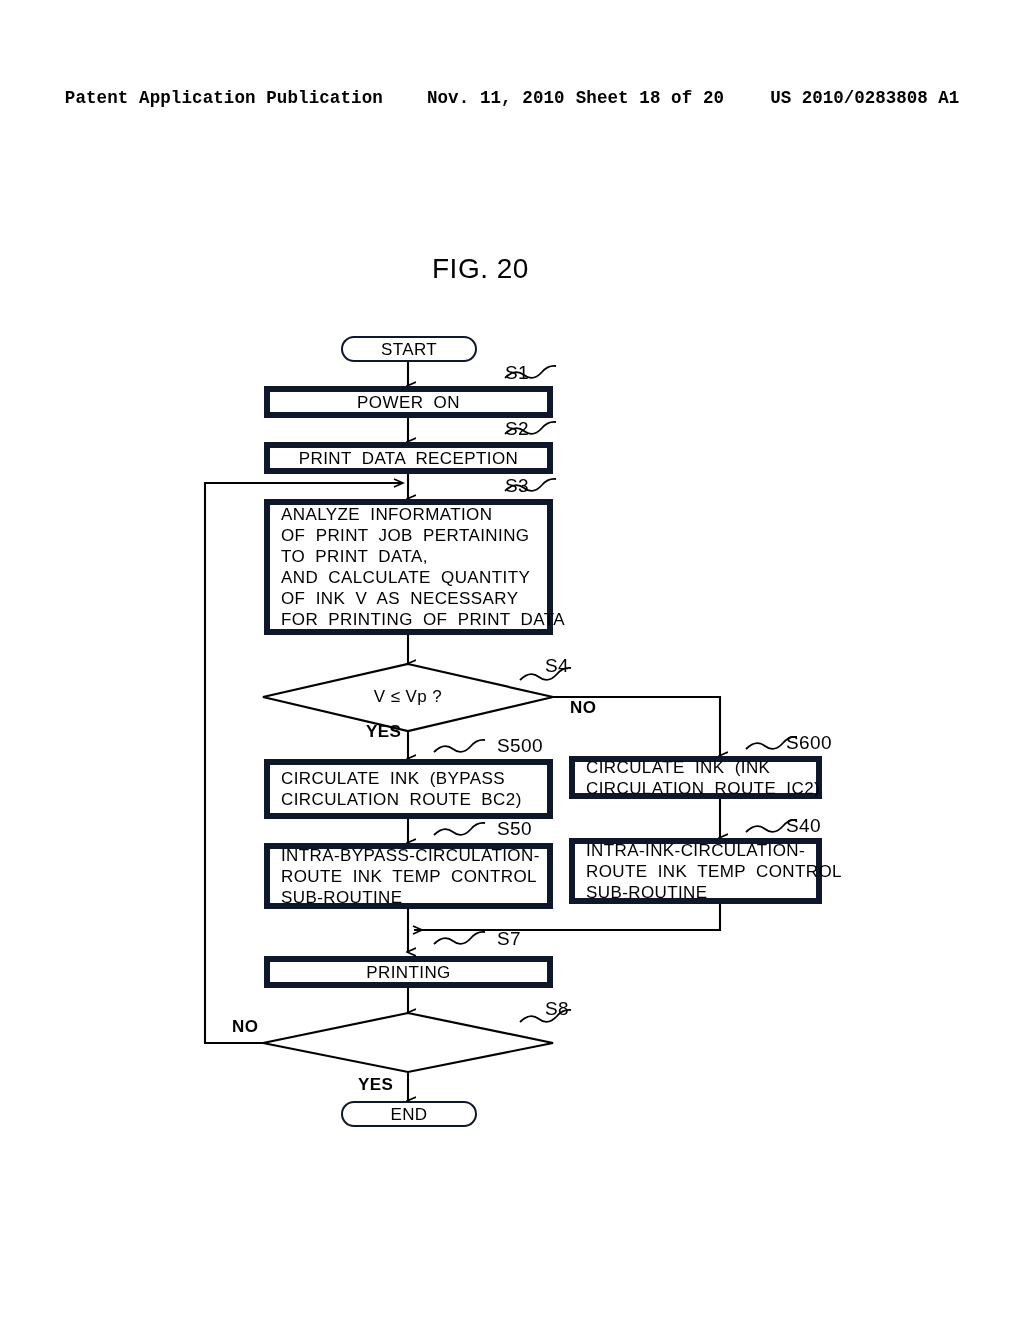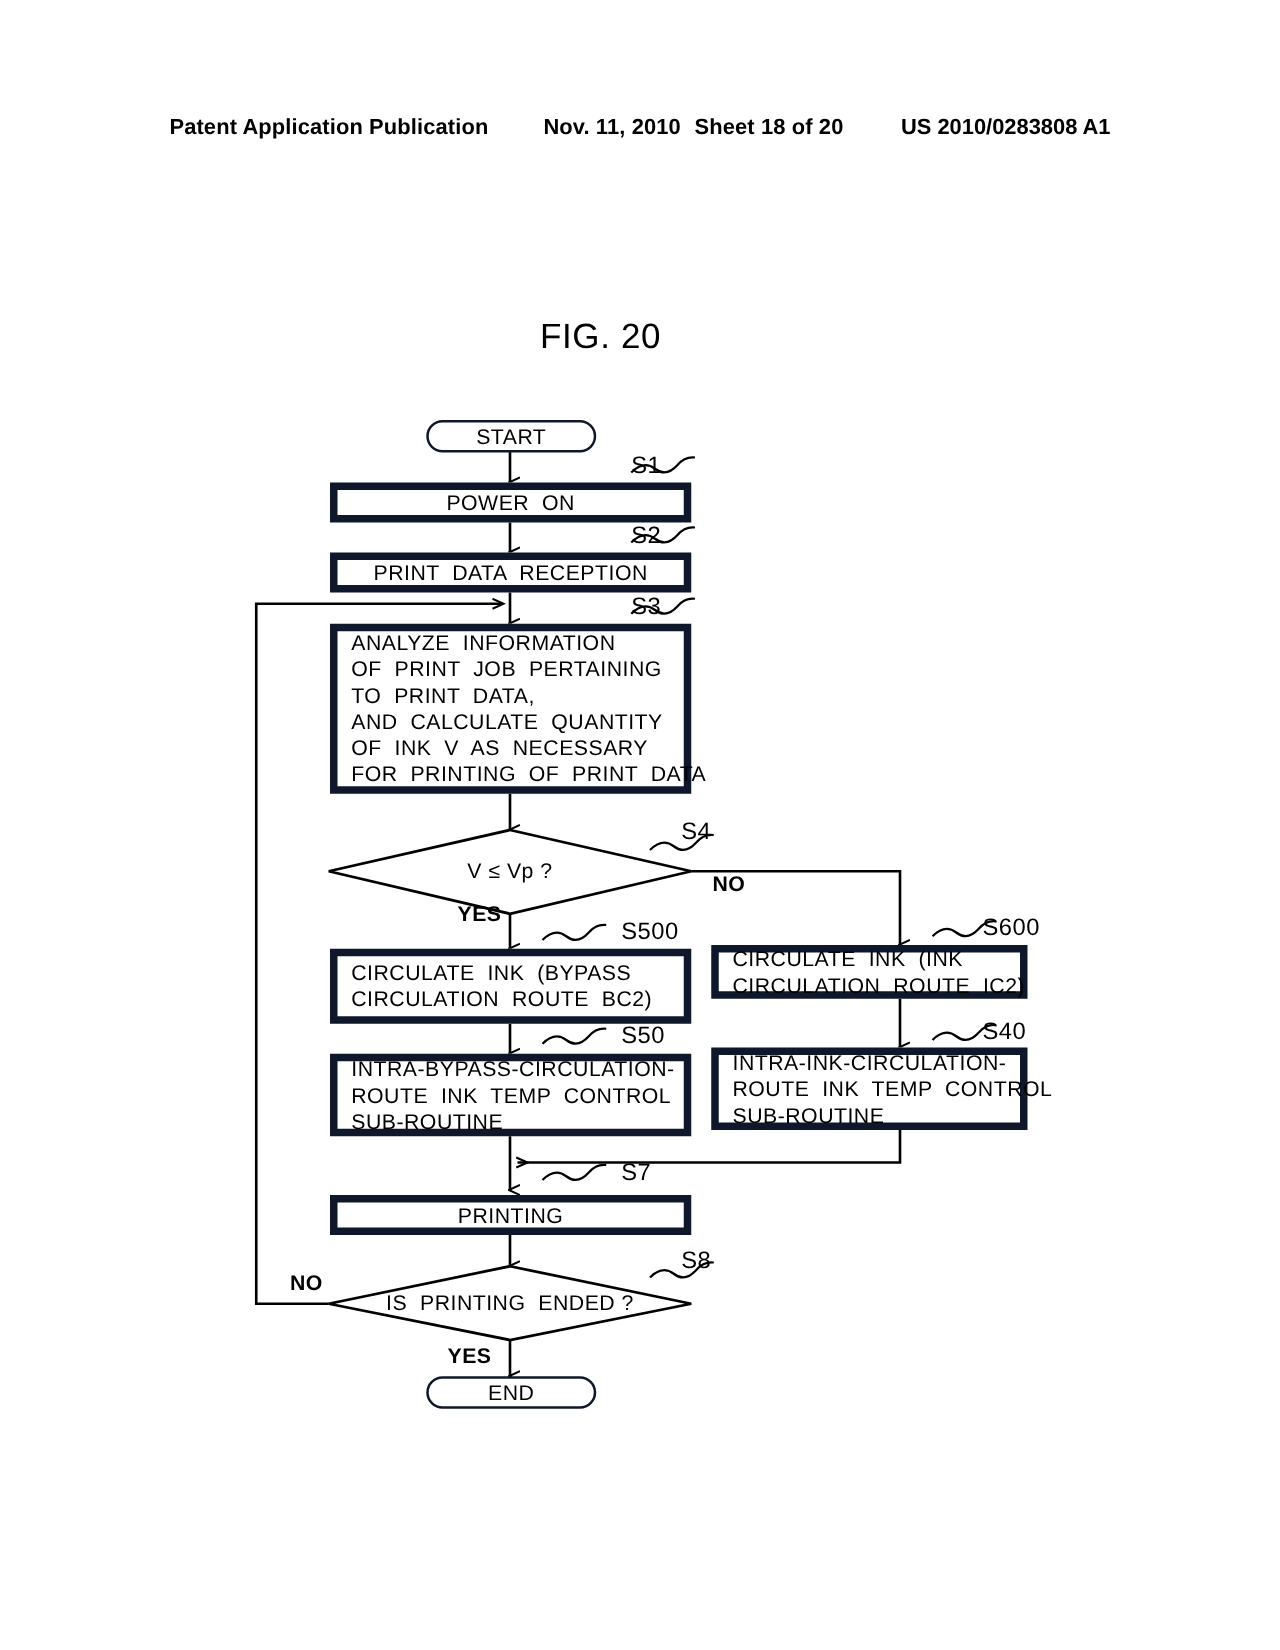--- a/index.html
+++ b/index.html
@@ -24,22 +24,22 @@
 
   
   #pub-header {
     position: absolute;
     left: 0;
     top: 88px;
     width: 1024px;
     height: 26px;
     display: flex;
     justify-content: center;
-    align-items: center;
-    font-family: Liberation Sans, sans-serif;
+    align-items: flex-start;
+    font-family: Liberation Mono, monospace;
     font-weight: bold;
     font-size: 17.5px;
     letter-spacing: 0.1px;
     white-space: nowrap;
   }
   #pub-header .h-pub   { margin-right: 44px; }
   #pub-header .h-date  { margin-right: 11px; }
   #pub-header .h-sheet { margin-right: 46px; }
   #pub-header .h-num   { letter-spacing: 0px; }
 
@@ -264,23 +264,20 @@
 ROUTE  INK  TEMP  CONTROL
 SUB-ROUTINE</span>
   </div>
   <div class="steplabel" style="left:786px; top:815px;">S40</div>
 
   <div class="node process" style="left:264px; top:956px; width:289px; height:32px;">
     <span class="ntext">PRINTING</span>
   </div>
   <div class="steplabel" style="left:497px; top:928px;">S7</div>
 
-  <div class="diamond" style="left:263px; top:1013px; width:290px; height:60px;">
-    <div class="dlabel" style="top:20px;">IS  PRINTING  ENDED ?</div>
-  </div>
   <div class="steplabel" style="left:545px; top:998px;">S8</div>
   <div class="branchlabel" style="left:232px; top:1017px;">NO</div>
   <div class="branchlabel" style="left:358px; top:1075px;">YES</div>
 
   <div class="node terminal" style="left:341px; top:1101px; width:136px; height:26px;">
     <span class="ntext">END</span>
   </div>
 
 </div>
 

